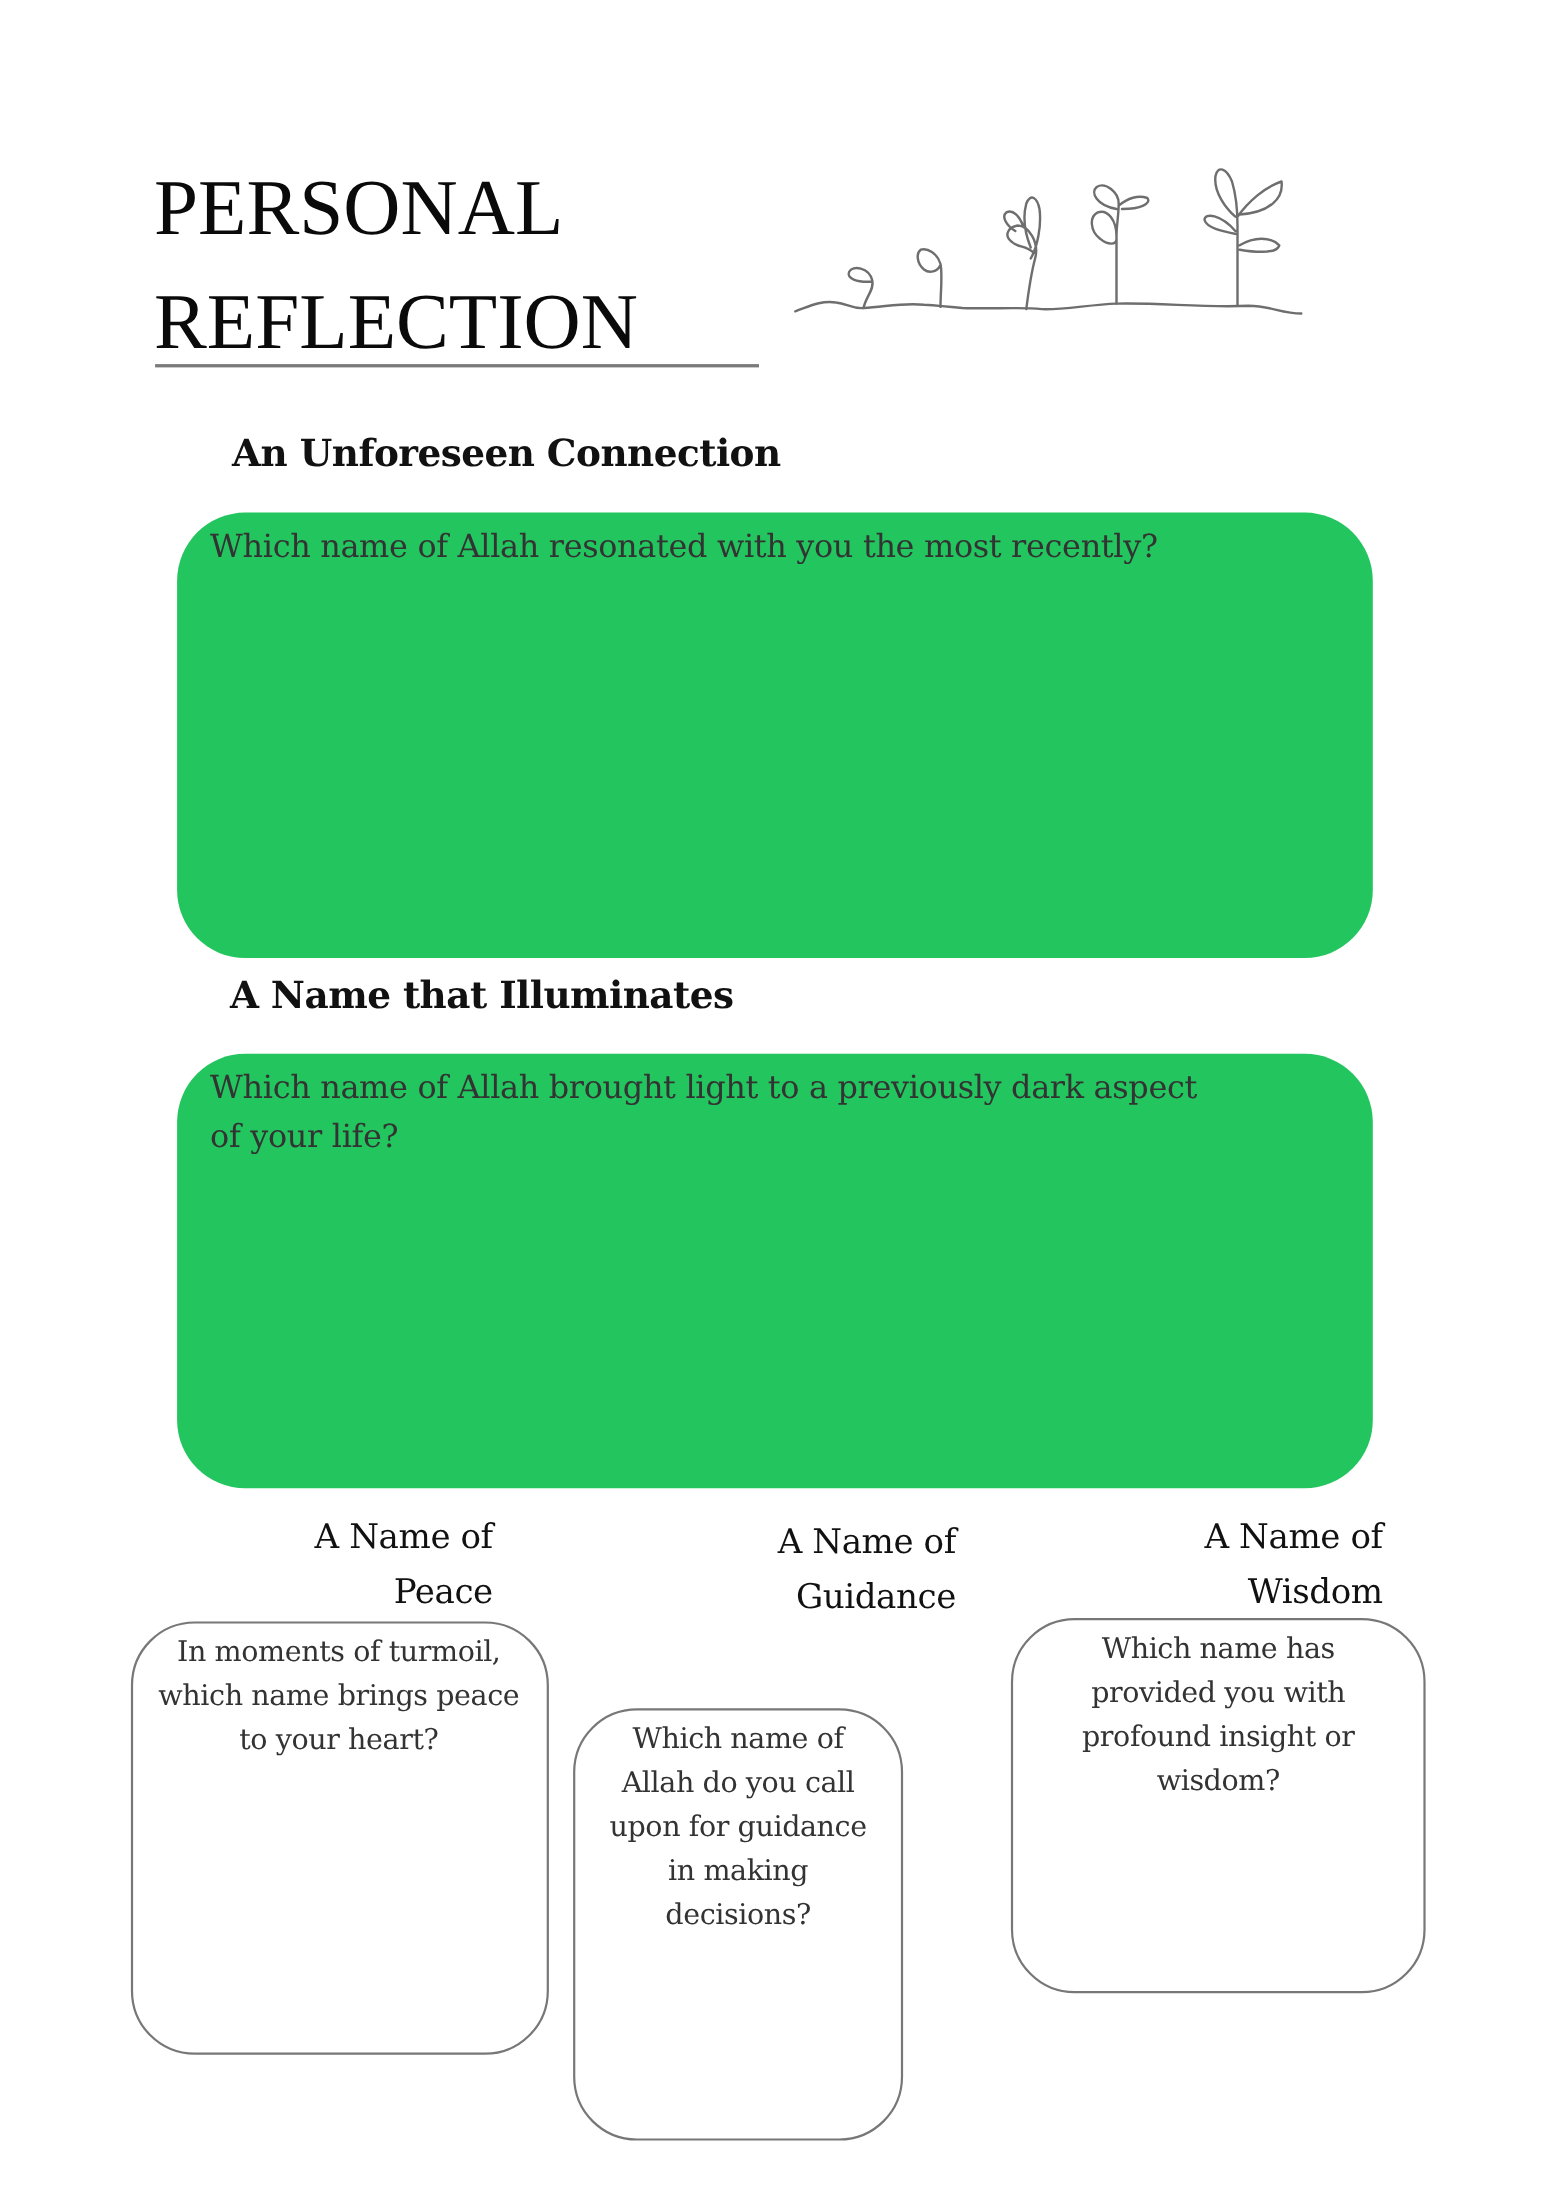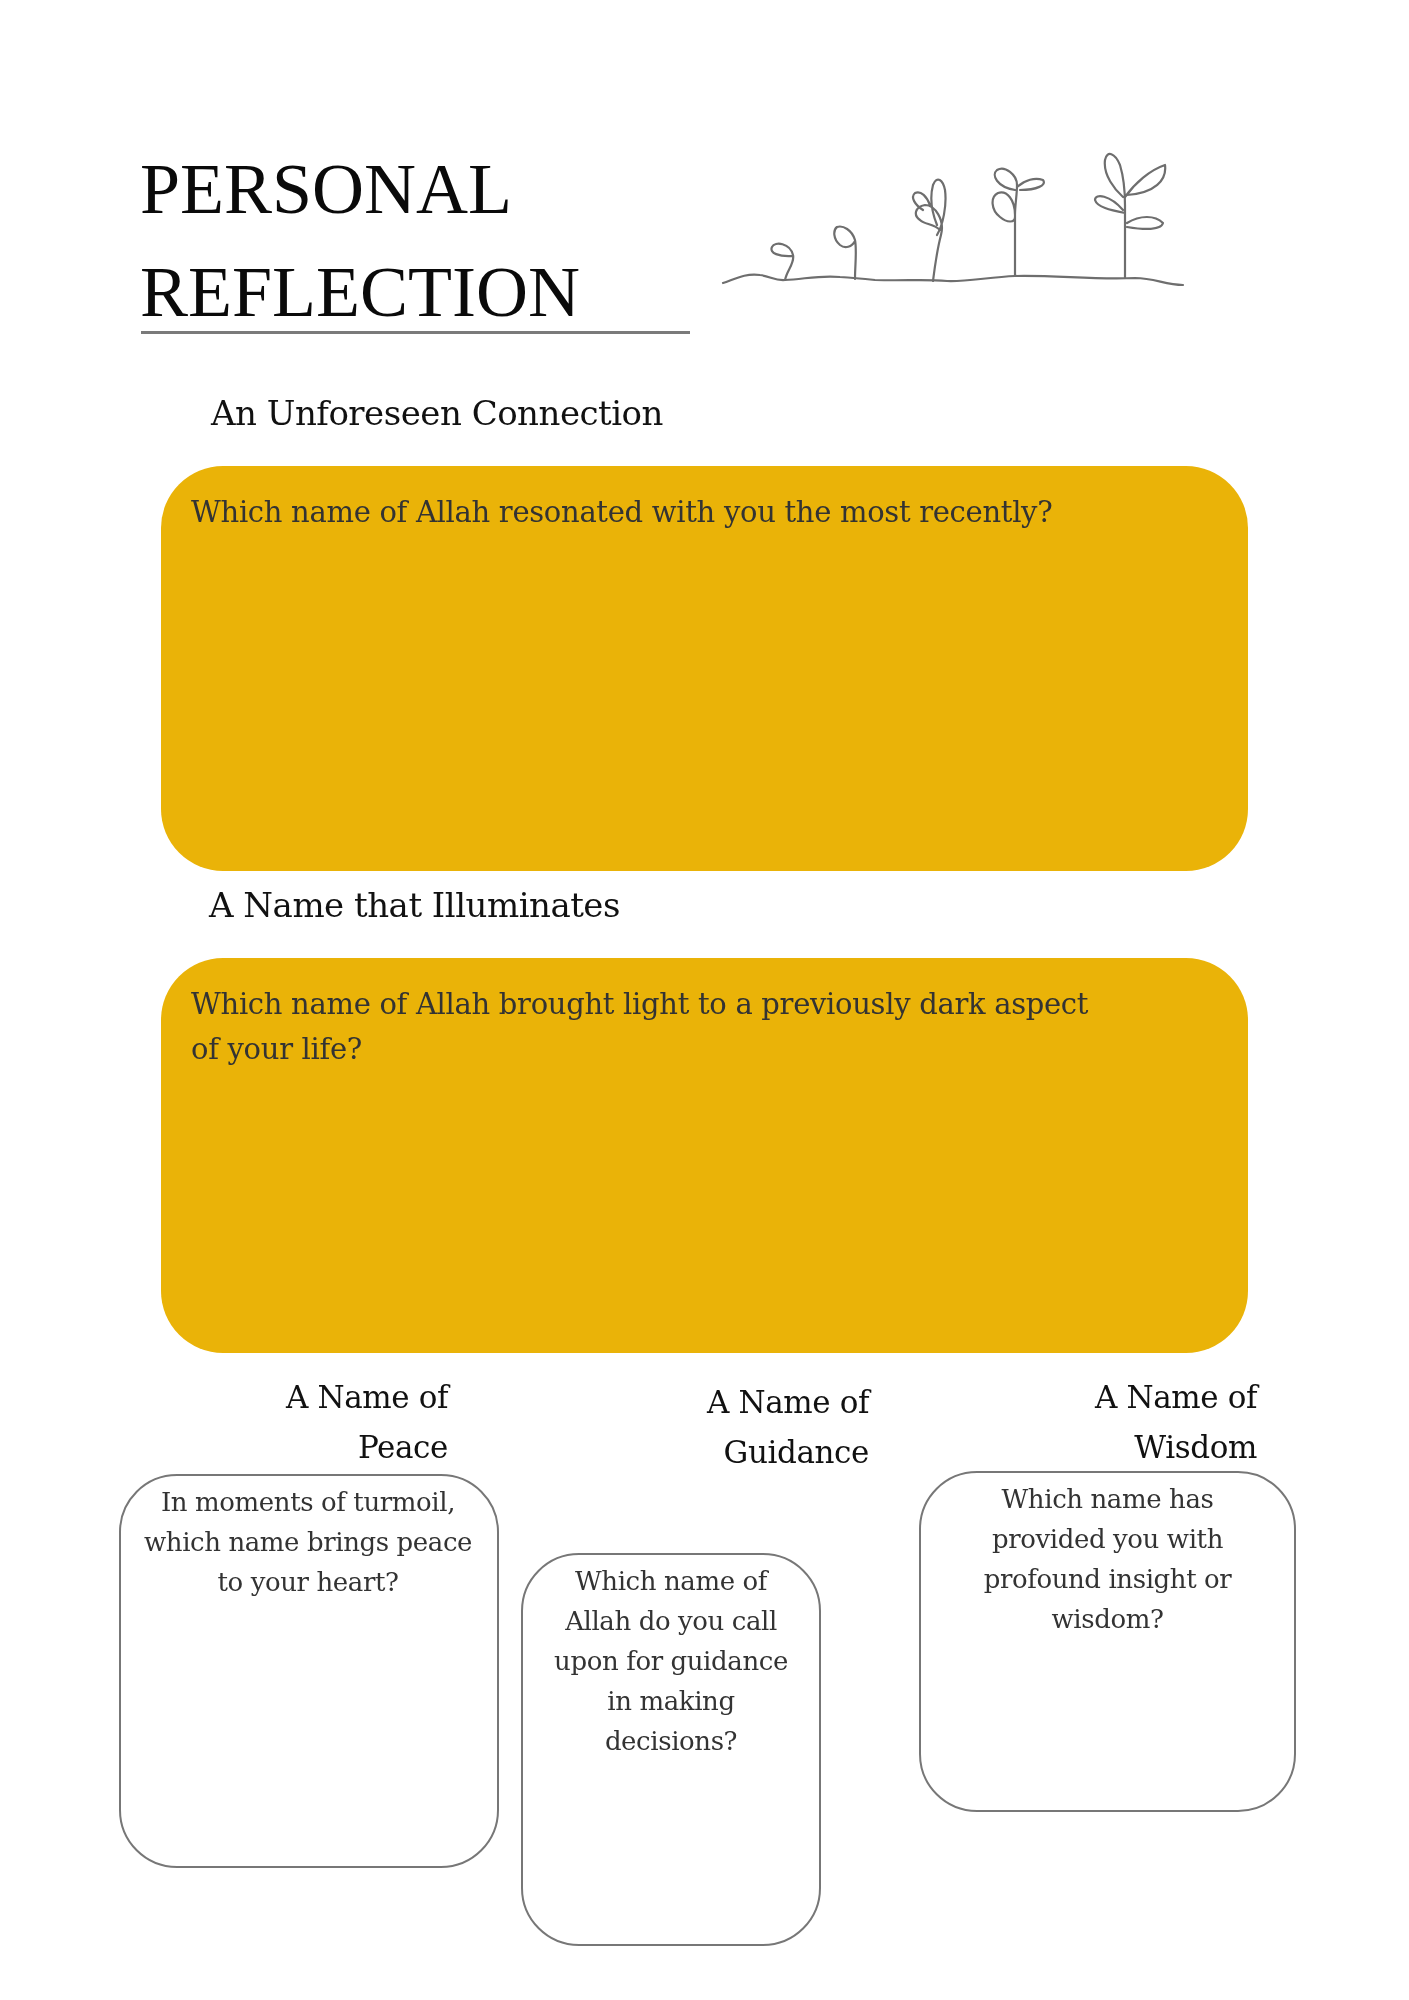--- a/index.html
+++ b/index.html
@@ -40,37 +40,37 @@
       position: absolute;
       left: 715px;
       top: 135px;
       width: 480px;
       height: 165px;
     }
     .heading {
       position: absolute;
       margin: 0;
       font-family: "DejaVu Serif", serif;
-      font-weight: normal;
+      font-weight: bold;
       font-size: 34px;
       color: #111111;
       white-space: nowrap;
       letter-spacing: -0.5px;
     }
     .h-connection { left: 211px; top: 393px; }
     .h-illuminates { left: 209px; top: 885px; }
 
     .bigbox {
       position: absolute;
       left: 161px;
       width: 1087px;
-      background: #eab308;
+      background: #22c55e;
       border-radius: 62px;
       box-sizing: border-box;
-      padding: 24px 120px 0 30px;
+      padding: 8px 120px 0 30px;
     }
     .box1 { top: 466px; height: 405px; }
     .box2 { top: 958px; height: 395px; }
     .prompt {
       font-family: "DejaVu Serif", serif;
       font-weight: 300;
       font-size: 29px;
       line-height: 45px;
       color: #333333;
       margin: 0;

